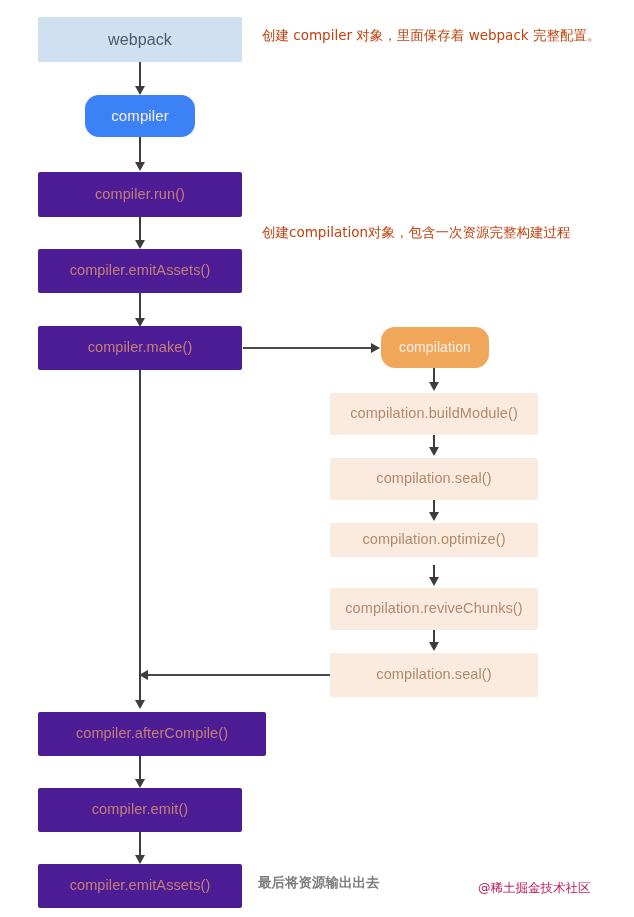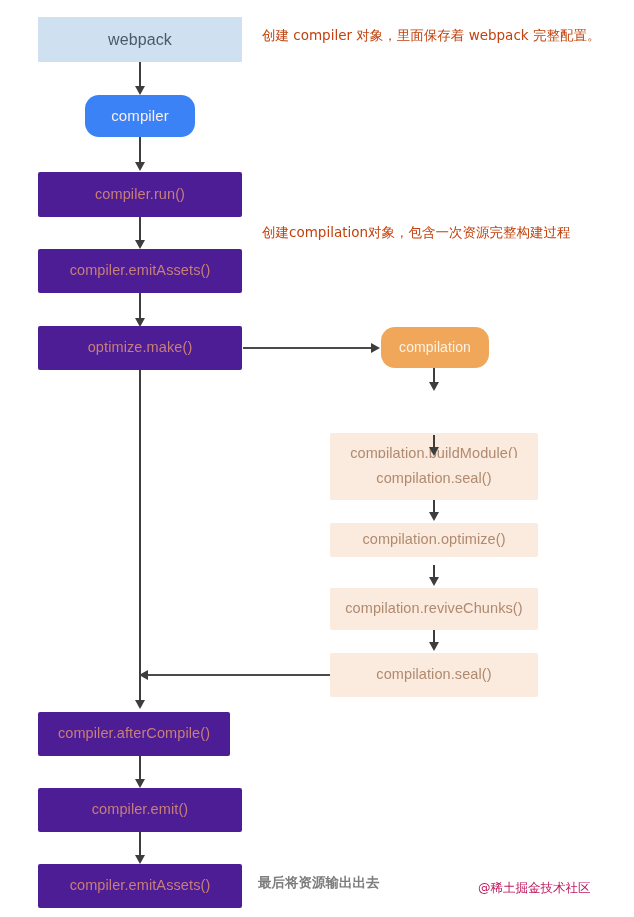--- a/index.html
+++ b/index.html
@@ -86,46 +86,46 @@
   <div class="node n-pink" style="left:38px;top:172px;width:204px;height:45px;">compiler.run()</div>
 
   <div class="vline" style="left:139px;top:217px;height:28px;"></div>
   <div class="arrow-down" style="left:134.5px;top:240px;"></div>
 
   <div class="node n-pink" style="left:38px;top:249px;width:204px;height:44px;">compiler.emitAssets()</div>
 
   <div class="vline" style="left:139px;top:293px;height:30px;"></div>
   <div class="arrow-down" style="left:134.5px;top:318px;"></div>
 
-  <div class="node n-pink" style="left:38px;top:326px;width:204px;height:44px;">optimize.make()</div>
+  <div class="node n-pink" style="left:38px;top:326px;width:204px;height:44px;">compiler.make()</div>
 
   <div class="hline" style="left:243px;top:347px;width:130px;"></div>
   <div class="arrow-right" style="left:371px;top:342.5px;"></div>
 
   <div class="vline" style="left:139px;top:370px;height:332px;"></div>
   <div class="arrow-down" style="left:134.5px;top:700px;"></div>
 
-  <div class="node n-pink" style="left:38px;top:712px;width:192px;height:44px;">compiler.afterCompile()</div>
+  <div class="node n-pink" style="left:38px;top:712px;width:228px;height:44px;">compiler.afterCompile()</div>
 
   <div class="vline" style="left:139px;top:756px;height:28px;"></div>
   <div class="arrow-down" style="left:134.5px;top:779px;"></div>
 
   <div class="node n-pink" style="left:38px;top:788px;width:204px;height:44px;">compiler.emit()</div>
 
   <div class="vline" style="left:139px;top:832px;height:26px;"></div>
   <div class="arrow-down" style="left:134.5px;top:855px;"></div>
 
   <div class="node n-pink" style="left:38px;top:864px;width:204px;height:44px;">compiler.emitAssets()</div>
 
   <div class="node n-compilation" style="left:381px;top:327px;width:108px;height:41px;">compilation</div>
 
   <div class="vline" style="left:433px;top:368px;height:16px;"></div>
   <div class="arrow-down" style="left:428.5px;top:382px;"></div>
 
-  <div class="node n-peach" style="left:330px;top:393px;width:208px;height:42px;margin-top:40px;">compilation.buildModule()</div>
+  <div class="node n-peach" style="left:330px;top:393px;width:208px;height:42px;">compilation.buildModule()</div>
 
   <div class="vline" style="left:433px;top:435px;height:14px;"></div>
   <div class="arrow-down" style="left:428.5px;top:447px;"></div>
 
   <div class="node n-peach" style="left:330px;top:458px;width:208px;height:42px;">compilation.seal()</div>
 
   <div class="vline" style="left:433px;top:500px;height:14px;"></div>
   <div class="arrow-down" style="left:428.5px;top:512px;"></div>
 
   <div class="node n-peach" style="left:330px;top:523px;width:208px;height:34px;">compilation.optimize()</div>

